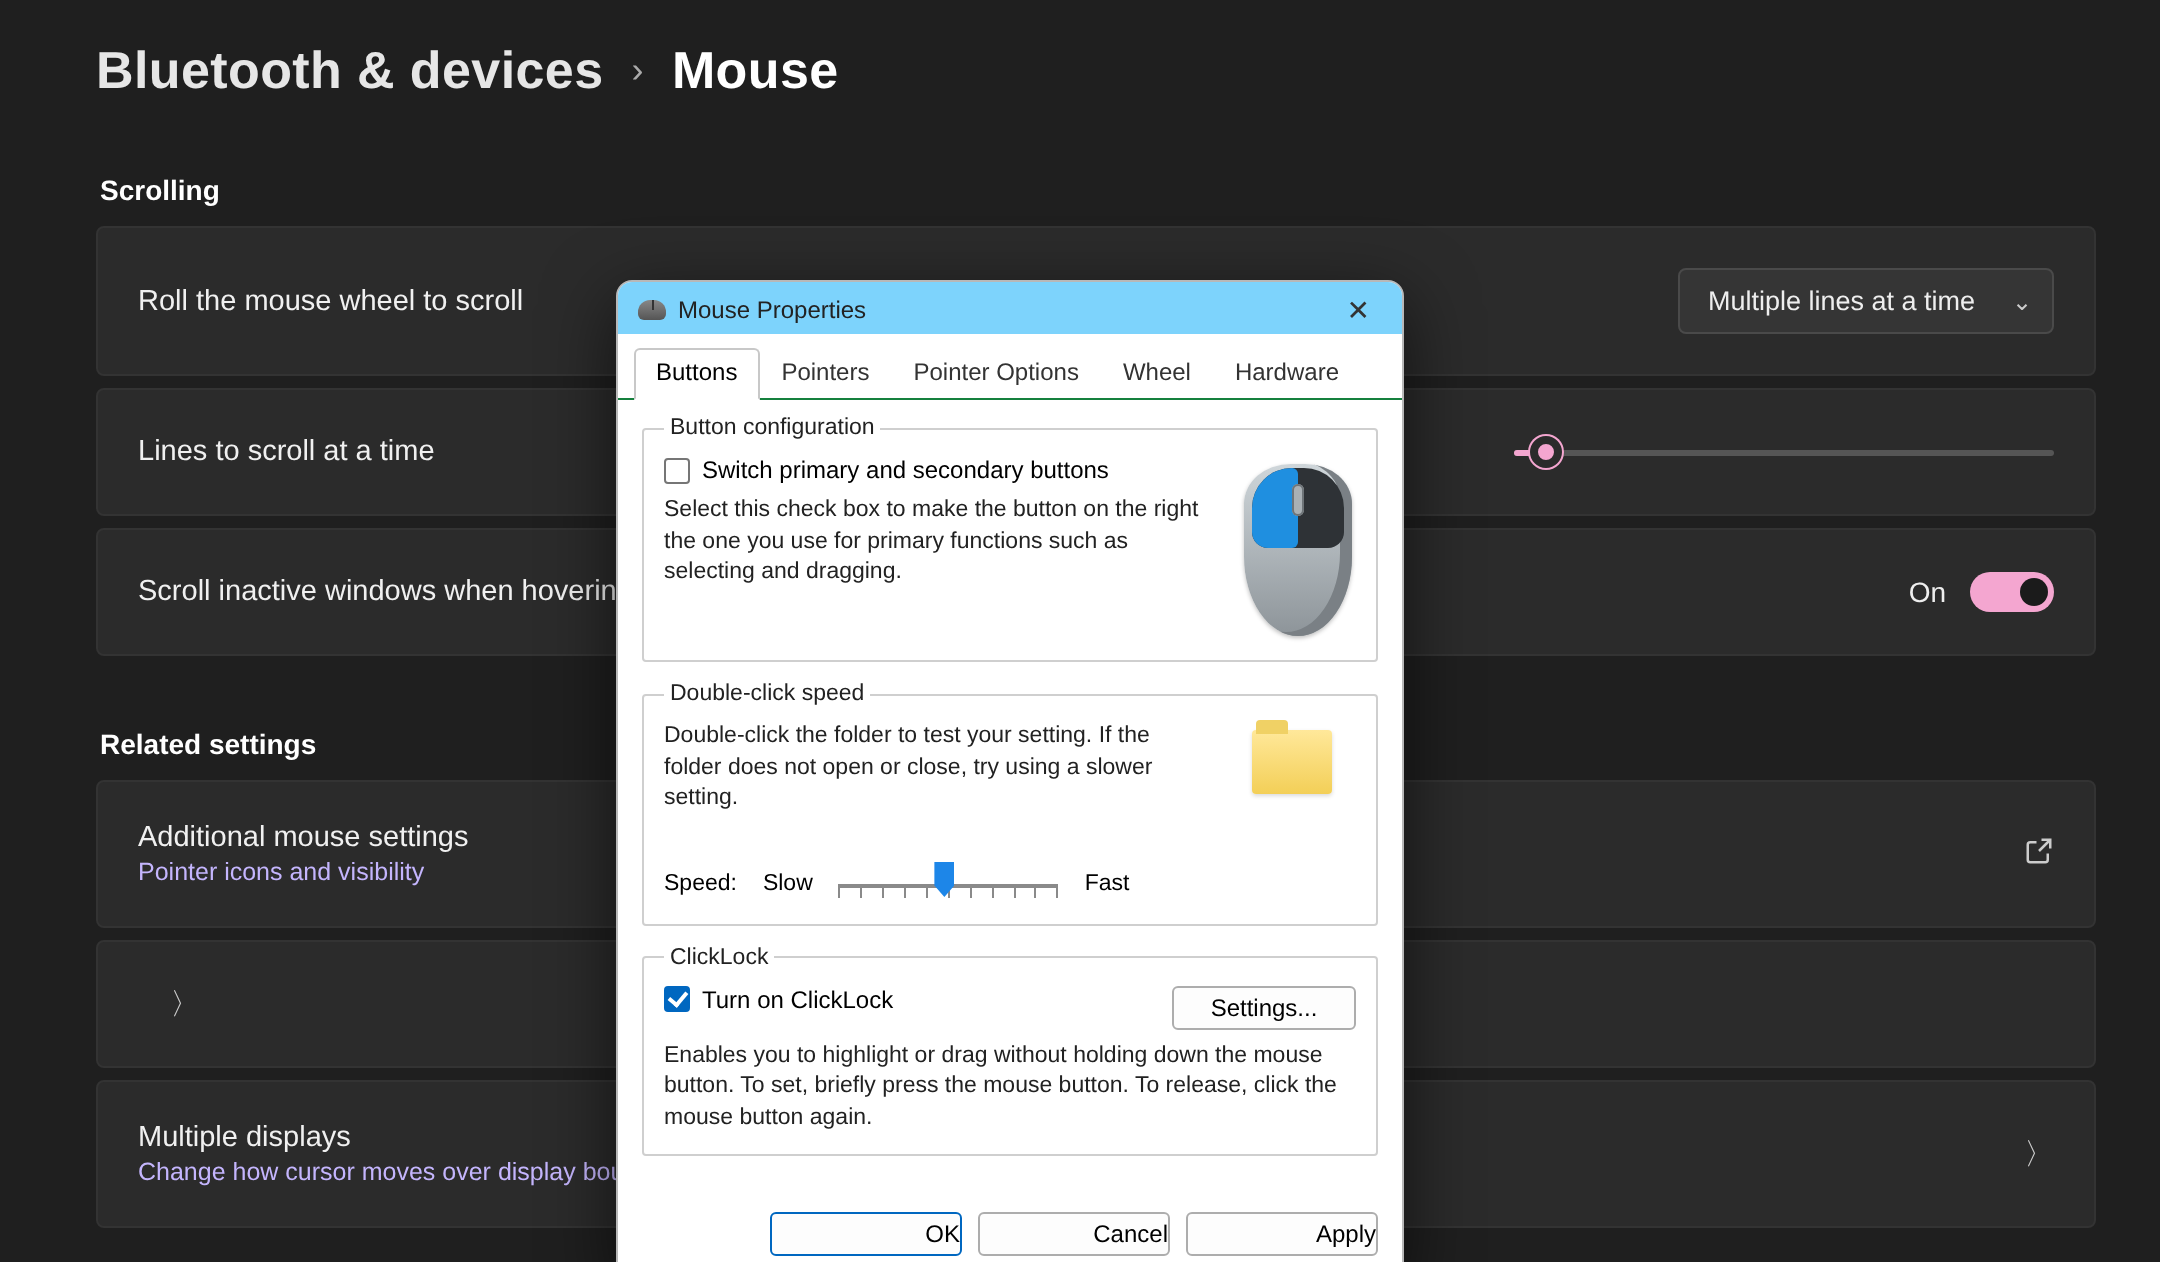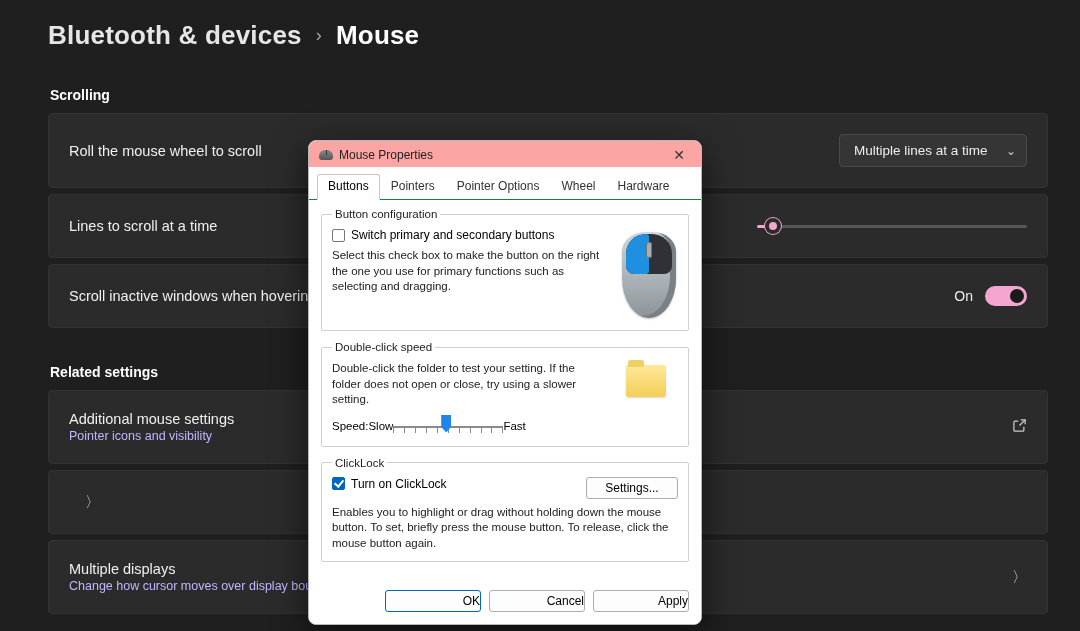--- a/index.html
+++ b/index.html
@@ -122,21 +122,21 @@
     color:#000;
     border:1px solid #b8b8b8;
     border-radius:8px;
     box-shadow:0 10px 35px rgba(0,0,0,.6);
     font-size:12px;
     overflow:hidden;
   }
   .dlg-title {
     display:flex; align-items:center; justify-content:space-between;
     padding:6px 10px 4px 10px;
-    background:#fca5a5;
+    background:#7dd3fc;
   }
   .dlg-title .left { display:flex; align-items:center; gap:6px; }
   .dlg-title .mouse-ico {
     width:14px; height:10px;
     background:linear-gradient(#888,#555);
     border-radius:6px 6px 3px 3px;
     position:relative;
   }
   .dlg-title .mouse-ico::after{
     content:""; position:absolute; left:50%; top:0; width:1px; height:5px; background:#333;
@@ -221,21 +221,21 @@
     position:absolute; left:6px; top:6px; width:23px; height:40px;
     background:#1f8fe0; border-radius:20px 3px 3px 8px;
   }
   .mouse-wheel{
     position:absolute; left:50%; top:14px; transform:translateX(-50%);
     width:6px; height:16px; background:#a9b0b4; border-radius:3px;
     box-shadow:inset 0 0 0 1px #6e7478;
   }
 
   
-  .speed-row { display:flex; align-items:center; gap:0; margin-top:8px;}
+  .speed-row { display:flex; align-items:center; gap:13px; margin-top:24px;}
   .speed-label { font-size:11.5px; }
   .winslider {
     position:relative; width:110px; height:20px;
   }
   .winslider .track{
     position:absolute; left:0; right:0; top:10px; height:2px; background:#8a8a8a;
   }
   .winslider .ticks{
     position:absolute; left:0; right:0; top:12px;
     display:flex; justify-content:space-between;

